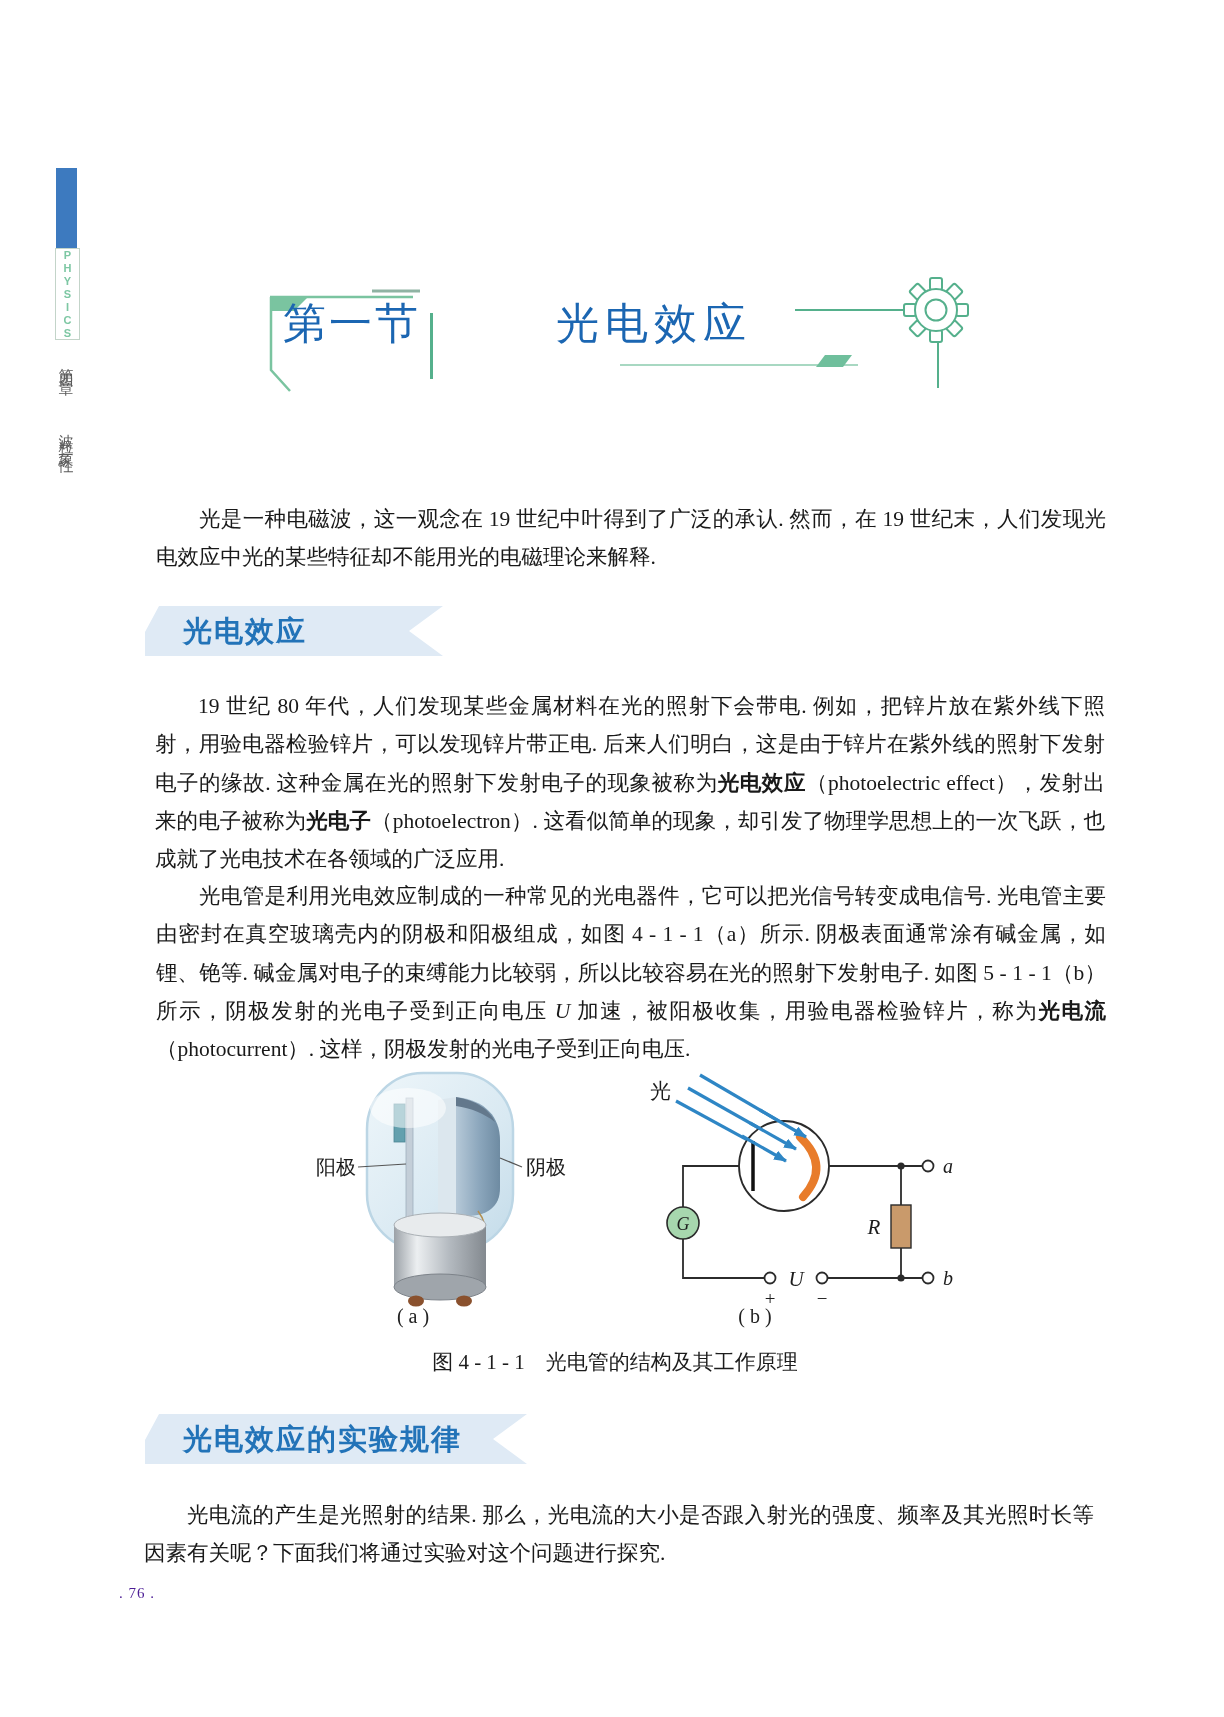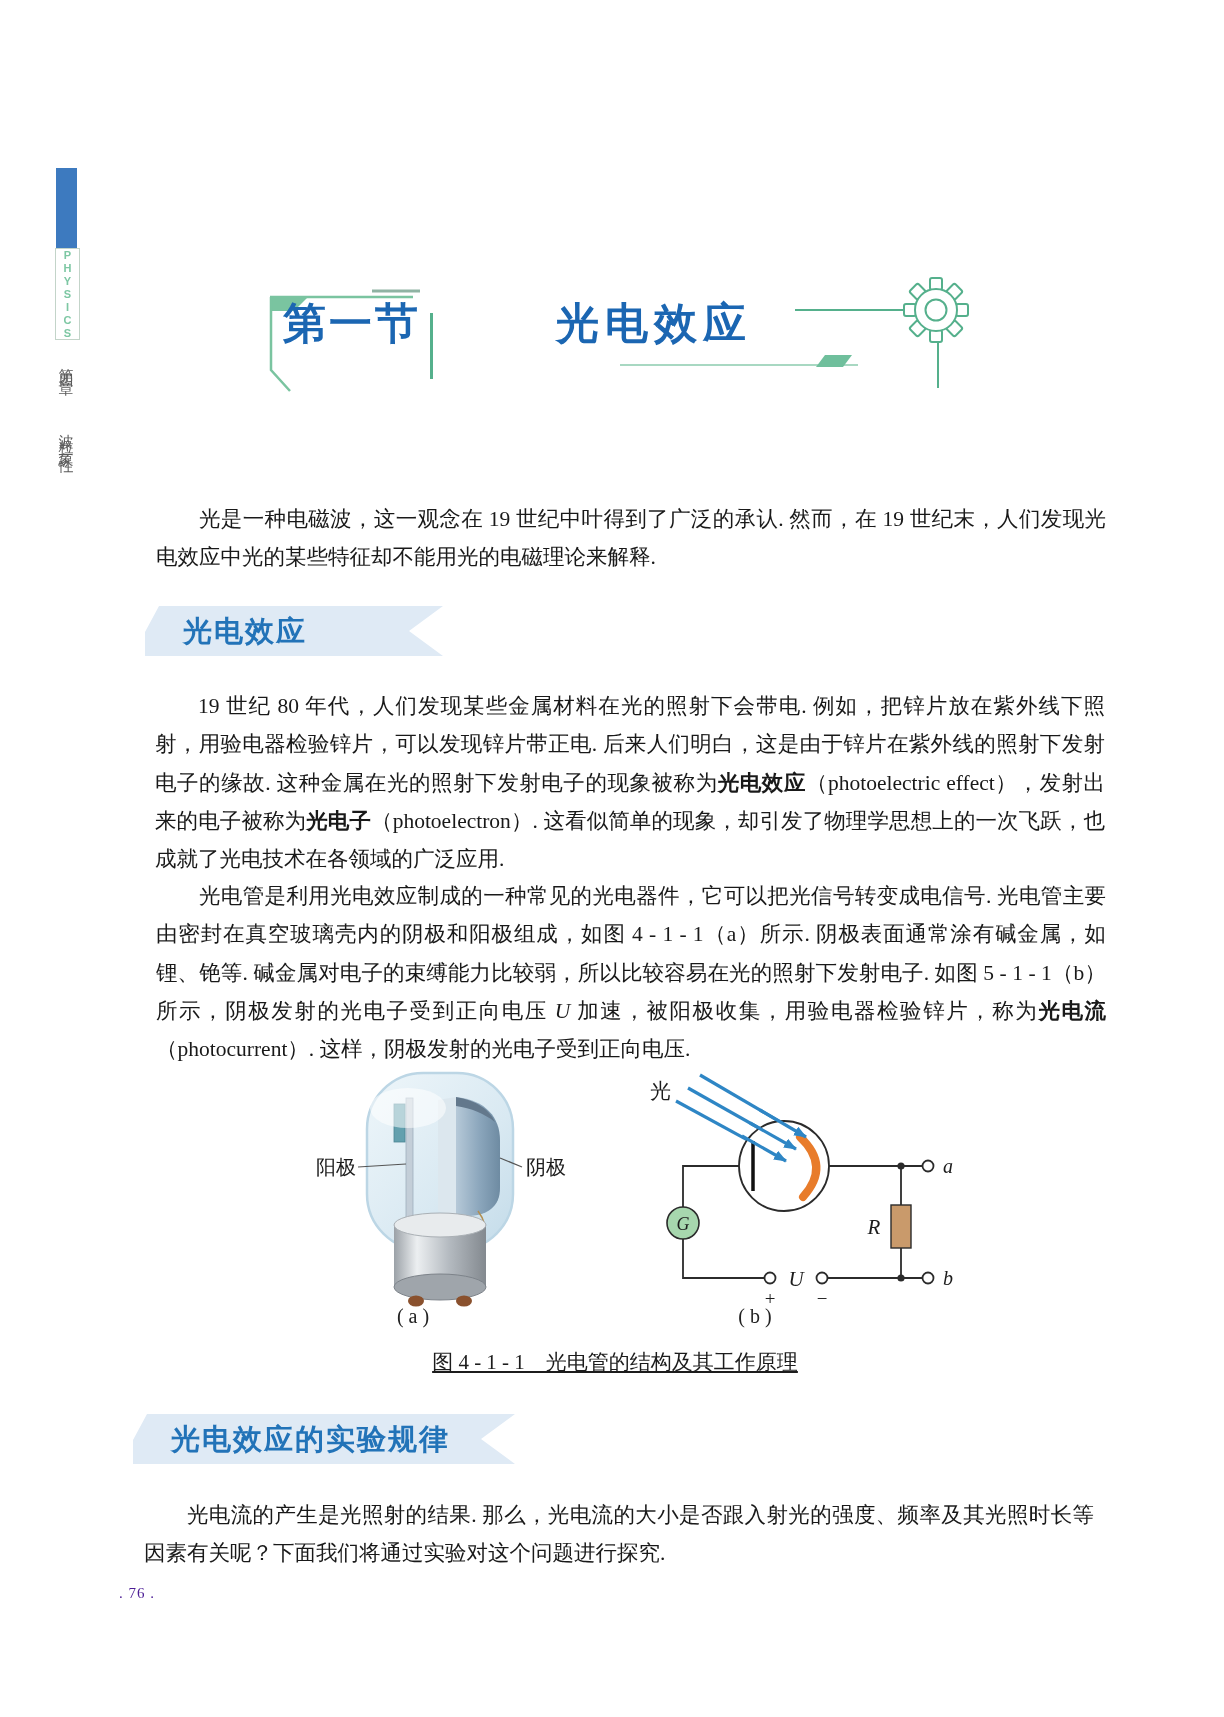--- a/index.html
+++ b/index.html
@@ -13,38 +13,38 @@
   .side-blue{left:56px;top:168px;width:21px;height:80px;background:#3d7abf;}
   .physics-box{left:55px;top:248px;width:23px;height:90px;border:1px solid #c3d4c9;
     display:flex;align-items:center;justify-content:center;}
   .physics-text{writing-mode:vertical-rl;text-orientation:upright;
     font-family:"Liberation Sans",sans-serif;font-weight:700;font-size:11px;
     letter-spacing:1px;color:#7dc7a3;}
   .v-cn{writing-mode:vertical-rl;font-size:15px;color:#5a5a5a;letter-spacing:6px;
     font-family:"Liberation Sans",sans-serif;}
 
   
-  .title-text{font-family:"Liberation Sans",sans-serif;font-weight:700;
+  .title-text{font-family:"Liberation Sans",sans-serif;font-weight:400;
     font-size:43px;color:#1b66b2;letter-spacing:3px;white-space:nowrap;}
   .title-divider{left:430px;top:313px;width:3px;height:66px;background:#55b08c;}
 
   
   .banner{height:50px;background:#dfeaf5;
     clip-path:polygon(14px 0, 100% 0, calc(100% - 34px) 50%, 100% 100%, 0 100%, 0 52%);}
   .banner-text{font-family:"Liberation Sans",sans-serif;font-weight:700;font-size:29px;
     color:#2273b8;line-height:50px;margin-left:38px;letter-spacing:2px;white-space:nowrap;}
 
   
   .para{width:950px;font-size:21.5px;line-height:38.3px;text-align:justify;
     text-indent:2em;color:#191919;margin-left:16px;}
   .seg-bold{font-family:"Liberation Sans",sans-serif;font-weight:700;}
   .seg-italic{font-style:italic;}
 
   .fig-sublabel{font-size:20px;color:#222;width:90px;text-align:center;}
-  .fig-caption{left:140px;top:1348px;width:950px;text-align:center;font-size:21px;color:#1c1c1c;text-decoration:underline;}
+  .fig-caption{left:140px;top:1348px;width:950px;text-align:center;font-size:21px;color:#1c1c1c;}
   .page-number{left:119px;top:1585px;font-size:15px;color:#4c1d95;letter-spacing:1px;}
 </style>
 </head>
 <body>
 
 <div class="abs side-blue"></div>
 <div class="abs physics-box">
   <span class="physics-text">PHYSICS</span>
 </div>
 <div class="abs v-cn" style="left:56px;top:356px;">第四章</div>
@@ -188,19 +188,19 @@
   <circle cx="222" cy="293" r="5.5" fill="#ffffff" stroke="#2b2b2b" stroke-width="1.8"></circle>
   <text x="196" y="301" font-size="21" font-style="italic" text-anchor="middle" fill="#1c1c1c">U</text>
   <text x="170" y="320" font-size="19" text-anchor="middle" fill="#1c1c1c">+</text>
   <text x="222" y="320" font-size="19" text-anchor="middle" fill="#1c1c1c">−</text>
 </svg>
 
 <div class="abs fig-sublabel" style="left:368px;top:1305px;">( a )</div>
 <div class="abs fig-sublabel" style="left:710px;top:1305px;">( b )</div>
 <div class="abs fig-caption">图 4 - 1 - 1　光电管的结构及其工作原理</div>
 
-<div class="abs banner" style="left:133px;top:1414px;width:382px;">
+<div class="abs banner" style="left:145px;top:1414px;width:382px;">
   <div class="banner-text">光电效应的实验规律</div>
 </div>
 
 <div class="abs para" style="left:128px;top:1496px;"><span>光电流的产生是光照射的结果. 那么，光电流的大小是否跟入射光的强度、频率及其光照时长等因素有关呢？下面我们将通过实验对这个问题进行探究.</span></div>
 
 <div class="abs page-number">. 76 .</div>
 
 </body></html>

